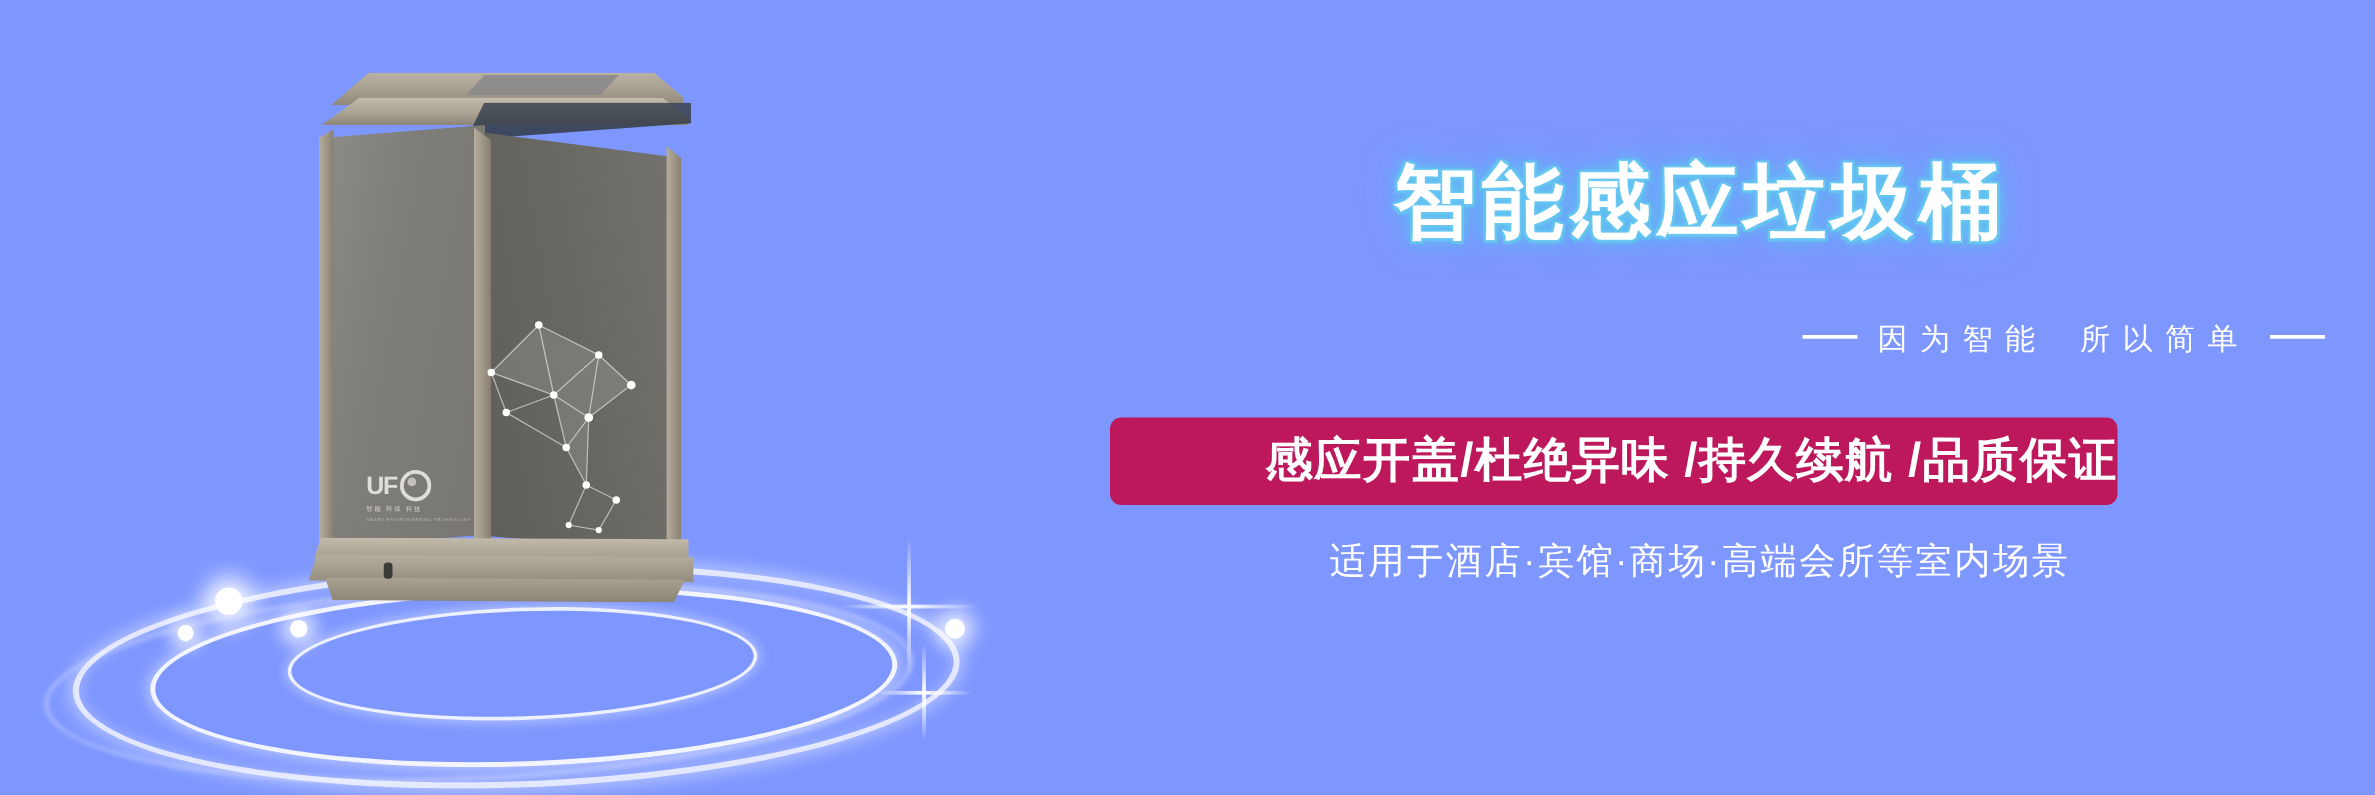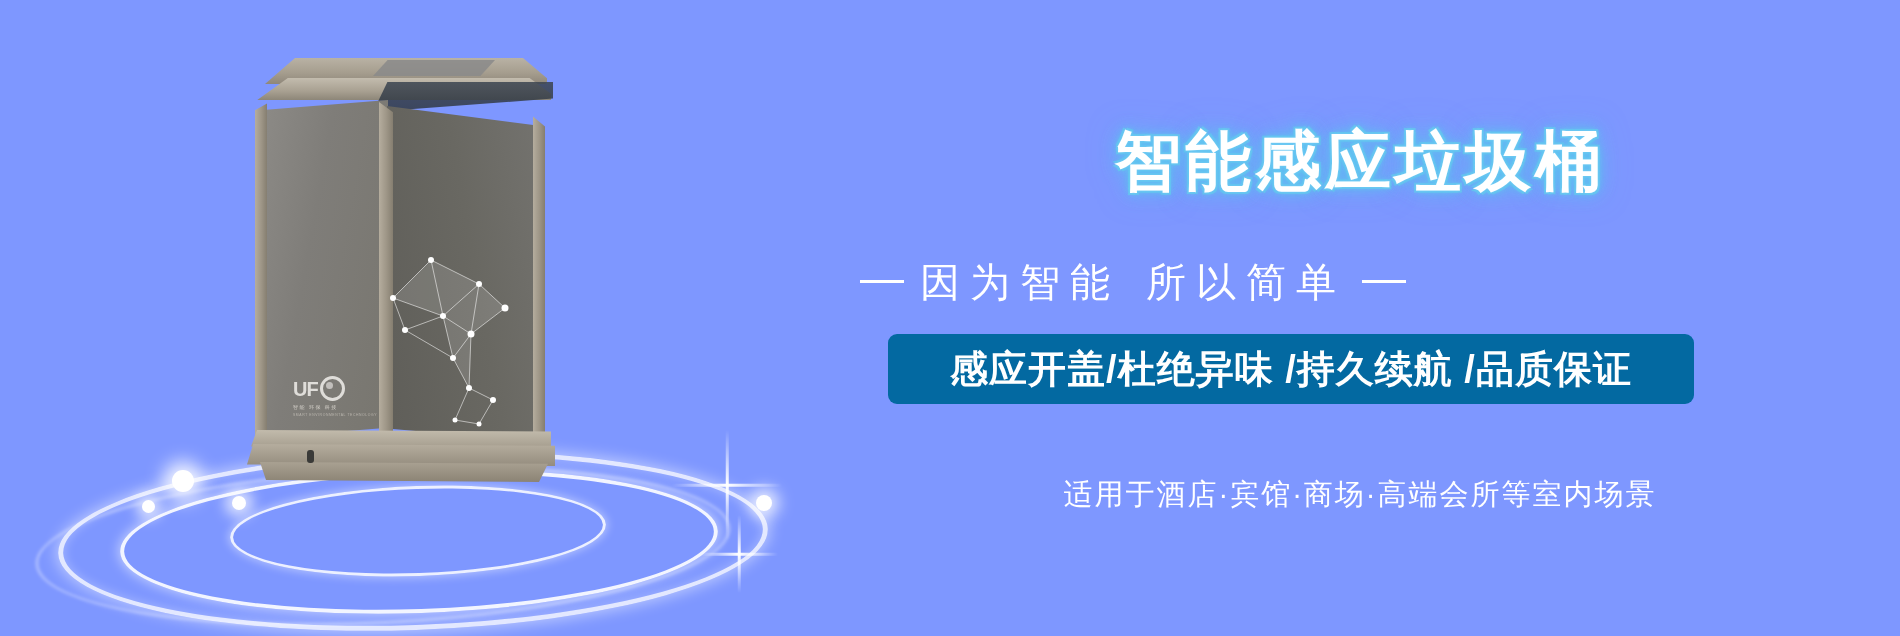--- a/index.html
+++ b/index.html
@@ -197,46 +197,46 @@
     color:#ffffff;letter-spacing:4px;
     white-space:nowrap;
     text-shadow:
       0 0 2px #7ad0f5, 0 0 5px #6bc6f2, 0 0 10px #5cc0f0,
       0 0 18px rgba(92,192,240,.85), 0 0 30px rgba(92,192,240,.55),
       2px 2px 0 rgba(110,201,240,.9), -2px -2px 0 rgba(110,201,240,.9),
       2px -2px 0 rgba(110,201,240,.9), -2px 2px 0 rgba(110,201,240,.9);
   }
   .subtitle{
     position:absolute;left:0;top:258px;width:1000px;
-    text-align:left;
-    font-size:40px;font-weight:400;line-height:1.2;
+    text-align:right;
+    font-size:24px;font-weight:400;line-height:1.2;
     color:#ffffff;letter-spacing:10px;white-space:nowrap;
   }
   .subtitle .dash{
     display:inline-block;width:44px;height:3px;background:#ffffff;
     vertical-align:middle;margin:0 16px 7px 0;
   }
   .subtitle .dash.right{margin:0 0 7px 16px;}
   .subtitle .gap{display:inline-block;width:26px;}
 
   .highlight{
     position:absolute;left:28px;top:334px;width:806px;height:70px;
-    background:#0369a1;border-radius:9px;
-    display:flex;align-items:center;justify-content:center;
+    background:#be185d;border-radius:9px;
+    display:flex;align-items:center;justify-content:flex-end;
   }
   .highlight-text{
     color:#ffffff;font-size:38px;font-weight:700;letter-spacing:1px;
     white-space:nowrap;line-height:1;
   }
 
   .footnote{
     position:absolute;left:0;top:432px;width:1000px;
     text-align:center;
     font-size:29px;font-weight:400;color:#ffffff;
-    letter-spacing:2px;white-space:nowrap;line-height:1.2;margin-top:45px;
+    letter-spacing:2px;white-space:nowrap;line-height:1.2;
   }
 </style>
 </head>
 <body>
 
 <div class="banner">
 
   <div class="product-stage">
 
     <div class="ripple ripple-faint"></div>

